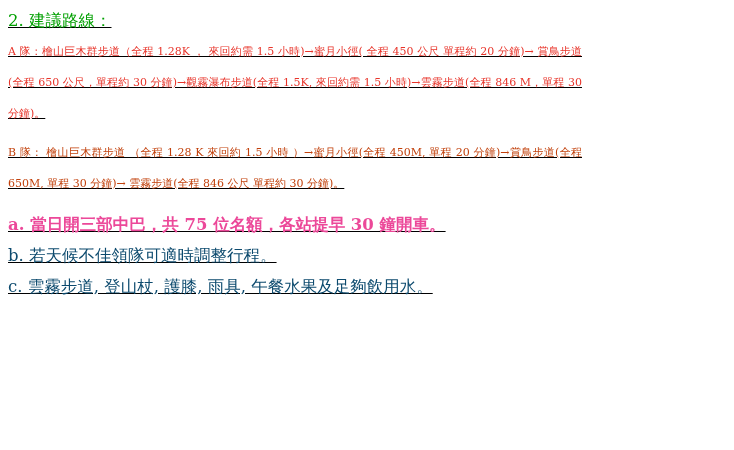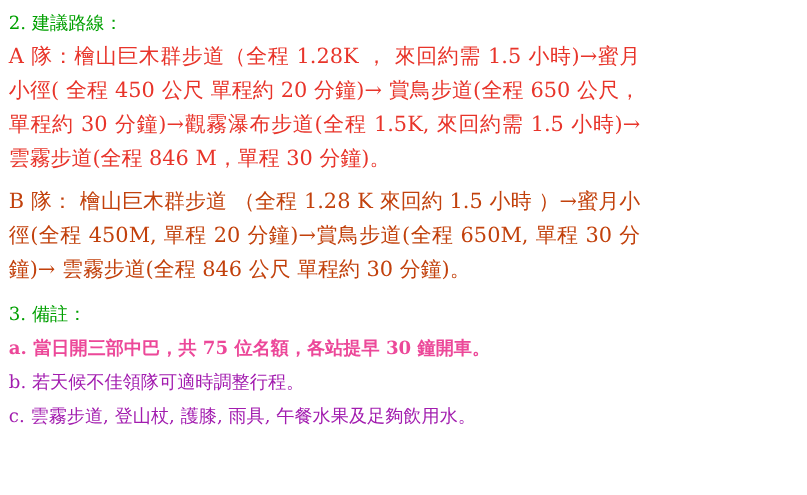--- a/index.html
+++ b/index.html
@@ -12,46 +12,47 @@
     background: #ffffff;
     font-family: "DejaVu Serif", serif;
     overflow: hidden;
   }
   .page {
     position: relative;
     width: 592px;
     height: 450px;
     box-sizing: border-box;
     padding: 6px 10px 0 8px;
+    text-decoration: underline;
   }
   .section {
     margin: 0;
   }
   .heading {
     color: #00a000;
     font-size: 16.5px;
     line-height: 30px;
     white-space: nowrap;
   }
   .para {
-    font-size: 19px;
+    font-size: 11px;
     line-height: 31px;
     text-align: justify;
     text-justify: inter-ideograph;
   }
   .para-red {
     color: #e8342a;
   }
   .para-blue {
     color: #c2410c;
   }
   .item {
     font-size: 16.5px;
     line-height: 31px;
-    color: #a21caf;
+    color: #0c4a6e;
   }
   .item-a {
     color: #ec4899;
     font-weight: bold;
   }
   .spacer-sm {
     height: 8px;
   }
   .block-gap {
     height: 10px;
@@ -68,21 +69,20 @@
     <div class="para para-red">A 隊：檜山巨木群步道（全程 1.28K ， 來回約需 1.5 小時)→蜜月小徑( 全程 450 公尺 單程約 20 分鐘)→ 賞鳥步道(全程 650 公尺，單程約 30 分鐘)→觀霧瀑布步道(全程 1.5K, 來回約需 1.5 小時)→雲霧步道(全程 846 M，單程 30 分鐘)。</div>
 
     <div class="spacer-sm"></div>
 
     <div class="para para-blue">B 隊： 檜山巨木群步道 （全程 1.28 K 來回約 1.5 小時 ）→蜜月小徑(全程 450M, 單程 20 分鐘)→賞鳥步道(全程 650M, 單程 30 分鐘)→ 雲霧步道(全程 846 公尺 單程約 30 分鐘)。</div>
   </div>
 
   <div class="block-gap"></div>
 
   <div class="section">
-    <div class="heading">3. 備註：</div>
 
     <div class="item item-a">a. 當日開三部中巴，共 75 位名額，各站提早 30 鐘開車。</div>
 
     <div class="item">b. 若天候不佳領隊可適時調整行程。</div>
 
     <div class="item">c. 雲霧步道, 登山杖, 護膝, 雨具, 午餐水果及足夠飲用水。</div>
   </div>
 
 </div>
 

